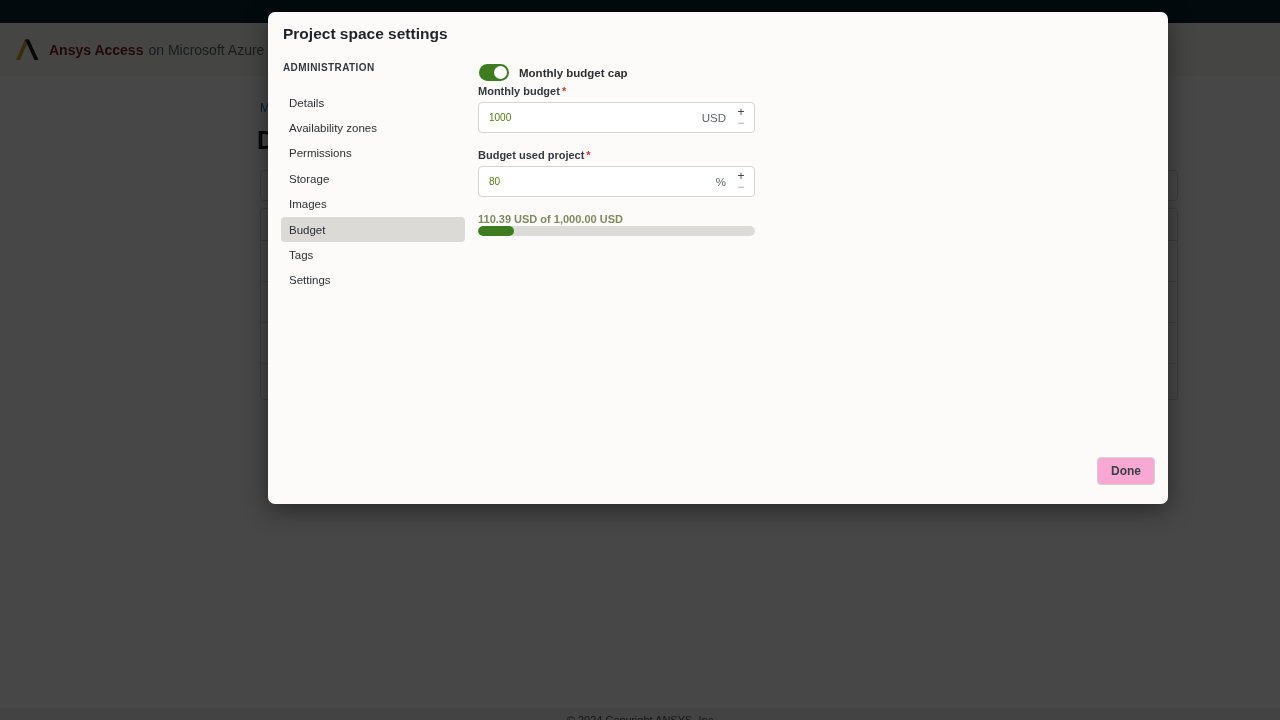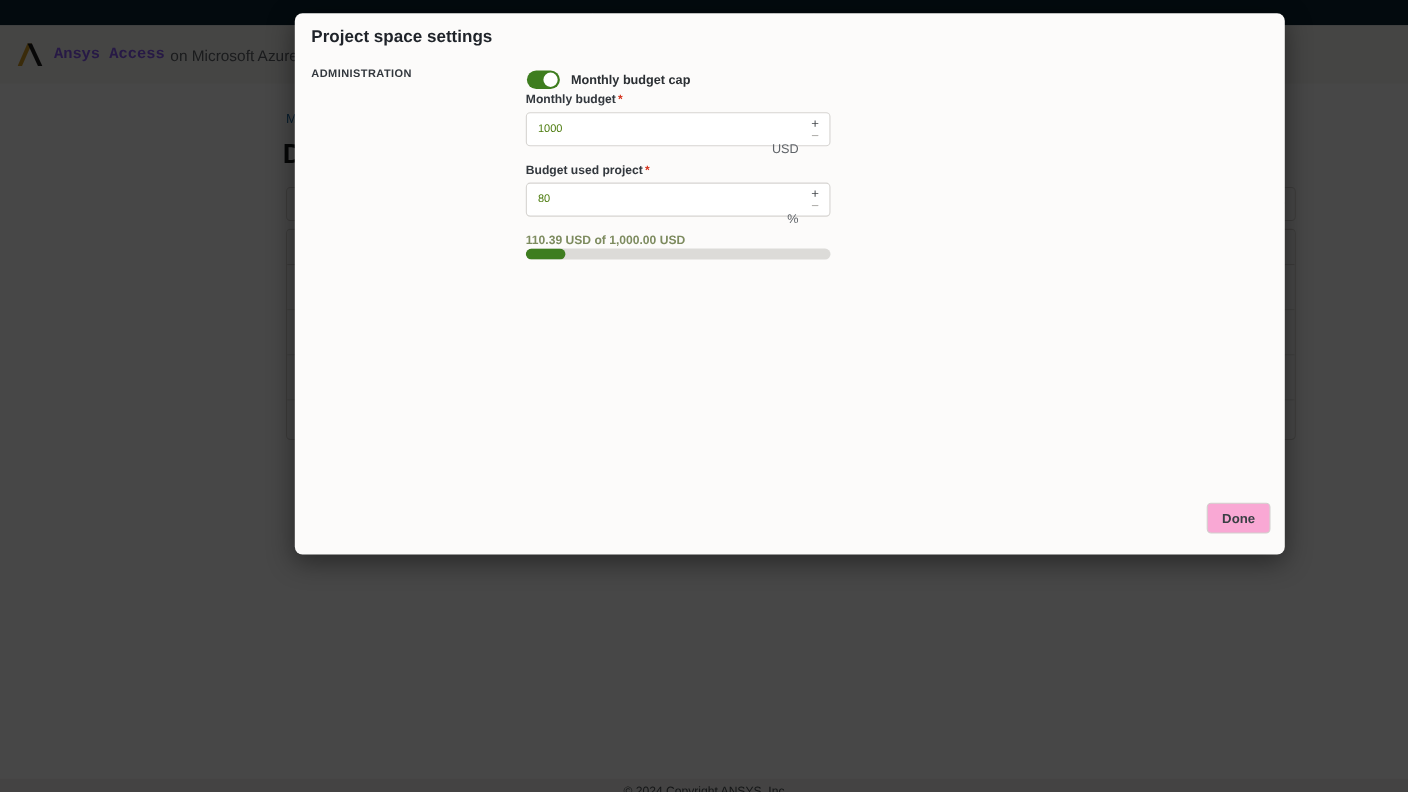--- a/index.html
+++ b/index.html
@@ -10,21 +10,21 @@
   
   .banner { position:absolute; top:0; left:0; right:0; height:23px; background:#0e2534; overflow:hidden; }
   .banner-inner { position:absolute; top:10px; left:0; right:0; text-align:center;
                   color:#b6c0c7; font-size:13px; white-space:nowrap; }
   .info-icon { display:inline-block; width:13px; height:13px; border:1px solid #b6c0c7; border-radius:50%;
                font-size:9px; line-height:12px; text-align:center; vertical-align:-2px; margin-right:6px;
                font-family:"Liberation Serif", serif; font-style:italic; }
   .appbar { position:absolute; top:23px; left:0; right:0; height:53px; background:#f7f6f4;
             display:flex; align-items:center; padding-left:16px; }
   .logo { width:24px; height:22px; margin-right:9px; }
-  .brand-bold { font-size:14px; font-weight:700; color:#8b5cf6;font-family:Liberation Mono, monospace; }
+  .brand-bold { font-size:14px; font-weight:700; color:#7f1d1d; }
   .brand-rest { font-size:14px; color:#5f6368; margin-left:5px; }
   .breadcrumb { position:absolute; left:260px; top:101px; font-size:12px; color:#1b6ca8; }
   .page-heading { position:absolute; left:257px; top:126px; font-size:25px; font-weight:700; color:#16191c; }
   .bg-toolbar { position:absolute; left:260px; top:170px; width:918px; height:31px; background:#fff;
                 border:1px solid #d9d7d4; border-radius:4px; }
   .bg-toolbar .caret { position:absolute; right:9px; top:9px; font-size:10px; color:#3c4043; }
   .bg-table { position:absolute; left:260px; top:208px; width:918px; height:192px; background:#fff;
               border:1px solid #d9d7d4; border-radius:4px; overflow:hidden; }
   .bg-thead { height:32px; border-bottom:1px solid #d9d7d4; display:flex; align-items:center;
               padding-left:7px; font-size:11px; font-weight:700; color:#2f3337; background:#fbfaf9; }
@@ -55,21 +55,21 @@
   .toggle .knob { position:absolute; top:2px; right:2px; width:13px; height:13px; border-radius:50%; background:#fff; }
   .toggle-label { margin-left:10px; font-size:11.5px; font-weight:700; color:#2b2f33; }
 
   .field-label { position:absolute; font-size:11px; font-weight:700; color:#33383e; }
   .req { color:#d5351f; margin-left:2px; }
   .num-field { position:absolute; width:277px; height:31px; background:#fff; border:1px solid #d6d4d1;
                border-radius:4px; }
   .num-field input { position:absolute; left:0; top:0; height:100%; width:200px; border:none; outline:none;
                      background:transparent; padding-left:10px; font-size:10px; color:#4d7c0f;
                      font-family:"Liberation Sans", sans-serif; }
-  .unit { position:absolute; right:28px; top:27px; font-size:11.5px; color:#5f6368;padding-left:24px; }
+  .unit { position:absolute; right:28px; top:9px; font-size:11.5px; color:#5f6368;padding-left:24px; }
   .step { position:absolute; right:7px; width:12px; text-align:center; font-size:12px; line-height:12px; cursor:pointer; }
   .step.plus { top:3px; color:#44484c; }
   .step.minus { bottom:3px; color:#a9a7a4; }
 
   .usage-text { position:absolute; top:201px; font-size:11px; font-weight:600; color:#7d8b5f; }
   .bar { position:absolute; top:214px; width:277px; height:10px; background:#dcdbd8; border-radius:5px; overflow:hidden; }
   .bar-fill { height:100%; background:#3e7d1f; border-radius:5px; }
 
   .done-btn { position:absolute; right:13px; bottom:19px; padding:6px 13px; background:#f9a8d4;
               border:1px solid #d2d0cd; border-radius:4px; font-size:12px; font-weight:700; color:#3a3f44;
@@ -113,20 +113,30 @@
   <div class="page-footer">
     <span>© 2024 Copyright ANSYS, Inc</span>
   </div>
 
   <div class="overlay"></div>
 
   <div class="modal">
     <div class="modal-title">Project space settings</div>
     <div class="nav-section">ADMINISTRATION</div>
 
+    <div class="nav">
+      <div class="nav-item">Details</div>
+      <div class="nav-item">Availability zones</div>
+      <div class="nav-item">Permissions</div>
+      <div class="nav-item">Storage</div>
+      <div class="nav-item">Images</div>
+      <div class="nav-item selected">Budget</div>
+      <div class="nav-item">Tags</div>
+      <div class="nav-item">Settings</div>
+    </div>
 
     <div class="content">
 
       <div class="toggle-row">
         <div class="toggle on">
           <div class="knob"></div>
         </div>
         <span class="toggle-label">Monthly budget cap</span>
       </div>
 

